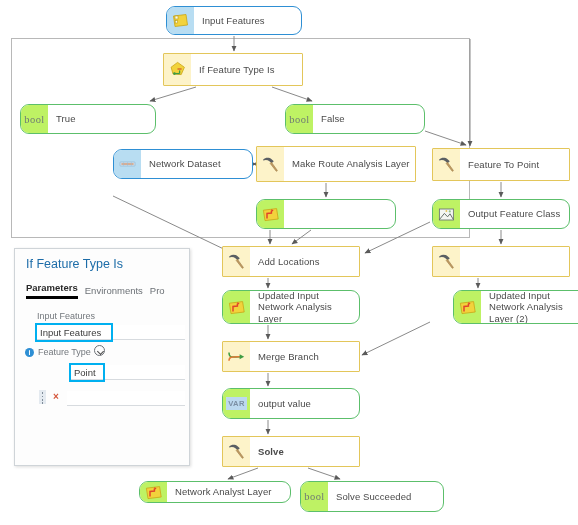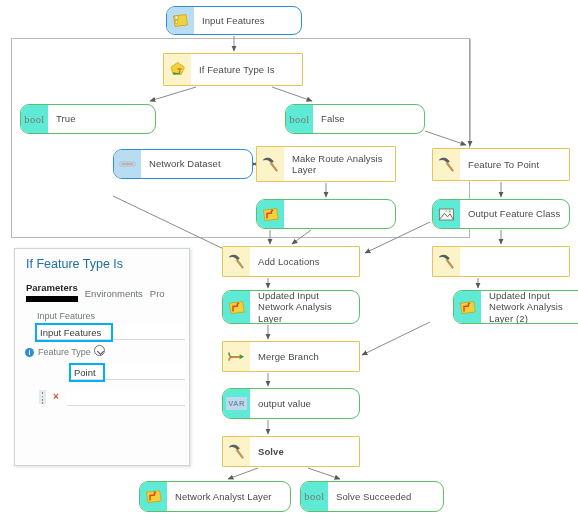--- a/index.html
+++ b/index.html
@@ -58,21 +58,21 @@
     border: 1px solid #e3c65a;
     border-radius: 1px;
   }
   .node.tool .ibox { background: #fdf3c9; }
 
   
   .node.data {
     border: 1px solid #5cbf6b;
     border-radius: 9px;
   }
-  .node.data .ibox { background: #5eead4; }
+  .node.data .ibox { background: #bef264; }
 
   
   .node.input {
     border: 1px solid #2e8fd4;
     border-radius: 9px;
   }
   .node.input .ibox { background: #b8ddf2; }
 
   
   #if-group {
@@ -114,21 +114,21 @@
     white-space: nowrap;
   }
   #gp-tabs .tab {
     font-size: 9.5px;
     color: #6c7176;
     padding-bottom: 3px;
   }
   #gp-tabs .tab.active {
     color: #2a2a2a;
     font-weight: bold;
-    border-bottom: 6px solid #000000;
+    border-bottom: 3px solid #000000;
   }
   .gp-row-label {
     position: absolute;
     font-size: 9px;
     color: #73787d;
     white-space: nowrap;
   }
   .gp-field {
     position: absolute;
     box-sizing: border-box;
@@ -295,21 +295,21 @@
       <div class="node input" style="left: 113px; top: 149px; width: 140px; height: 30px;">
         <div class="ibox">
           <svg class="gi" width="17" height="12" viewBox="0 0 17 12">
             <rect x="1" y="4" width="15" height="4" rx="0.6" fill="#cfe3f2" stroke="#8fb4d0" stroke-width="0.7"></rect>
             <path d="M2.4,6 L14.6,6" stroke="#e07a38" stroke-width="1.1"></path>
             <path d="M4.6,4.4 L4.6,7.6 M8.5,4.4 L8.5,7.6 M12.4,4.4 L12.4,7.6" stroke="#9ab9cf" stroke-width="0.6"></path>
           </svg>
         </div>
         <div class="lbl">Network Dataset</div>
       </div>
-      <div class="node tool" style="left: 256px; top: 146px; width: 140px; height: 36px;">
+      <div class="node tool" style="left: 256px; top: 146px; width: 160px; height: 36px;">
         <div class="ibox">
           <svg class="gi" width="19" height="17" viewBox="0 0 19 17">
             <path d="M2.2,3.4 C4.6,1.2 8.4,1.4 10.6,3.2 L12.8,5.2 L10.6,7.2 L8.4,5.2 C6.6,3.8 4.2,3.6 2.2,4.6 z" fill="#5a5f63"></path>
             <path d="M10.4,6.2 L16.2,14.2 C16.6,14.8 15.8,15.6 15.1,15.1 L9.2,7.4 z" fill="#c19a62" stroke="#9c7a44" stroke-width="0.6"></path>
           </svg>
         </div>
         <div class="lbl">Make Route Analysis Layer</div>
       </div>
       <div class="node tool" style="left: 432px; top: 148px; width: 138px; height: 33px;">
         <div class="ibox">
@@ -395,21 +395,21 @@
       </div>
       <div class="node tool" style="left: 222px; top: 436px; width: 138px; height: 31px; font-weight: bold;">
         <div class="ibox">
           <svg class="gi" width="19" height="17" viewBox="0 0 19 17">
             <path d="M2.2,3.4 C4.6,1.2 8.4,1.4 10.6,3.2 L12.8,5.2 L10.6,7.2 L8.4,5.2 C6.6,3.8 4.2,3.6 2.2,4.6 z" fill="#5a5f63"></path>
             <path d="M10.4,6.2 L16.2,14.2 C16.6,14.8 15.8,15.6 15.1,15.1 L9.2,7.4 z" fill="#c19a62" stroke="#9c7a44" stroke-width="0.6"></path>
           </svg>
         </div>
         <div class="lbl">Solve</div>
       </div>
-      <div class="node data" style="left: 139px; top: 481px; width: 152px; height: 31px;">
+      <div class="node data" style="left: 139px; top: 481px; width: 152px; height: 22px;">
         <div class="ibox">
           <svg class="gi" width="18" height="15" viewBox="0 0 18 15">
             <path d="M1.4,3.2 L14.6,1.6 L16.2,12 L3,13.6 z" fill="#f2d23c" stroke="#c9a516" stroke-width="0.8"></path>
             <path d="M5,11.4 L5,6.4 L9.4,6 L9.4,3.4" fill="none" stroke="#e0452a" stroke-width="1.5" stroke-linejoin="miter"></path>
             <path d="M11.6,3.6 L9.4,2 L9.4,5 z" fill="#e0452a"></path>
           </svg>
         </div>
         <div class="lbl">Network Analyst Layer</div>
       </div>
       <div class="node data" style="left: 300px; top: 481px; width: 144px; height: 31px;">

